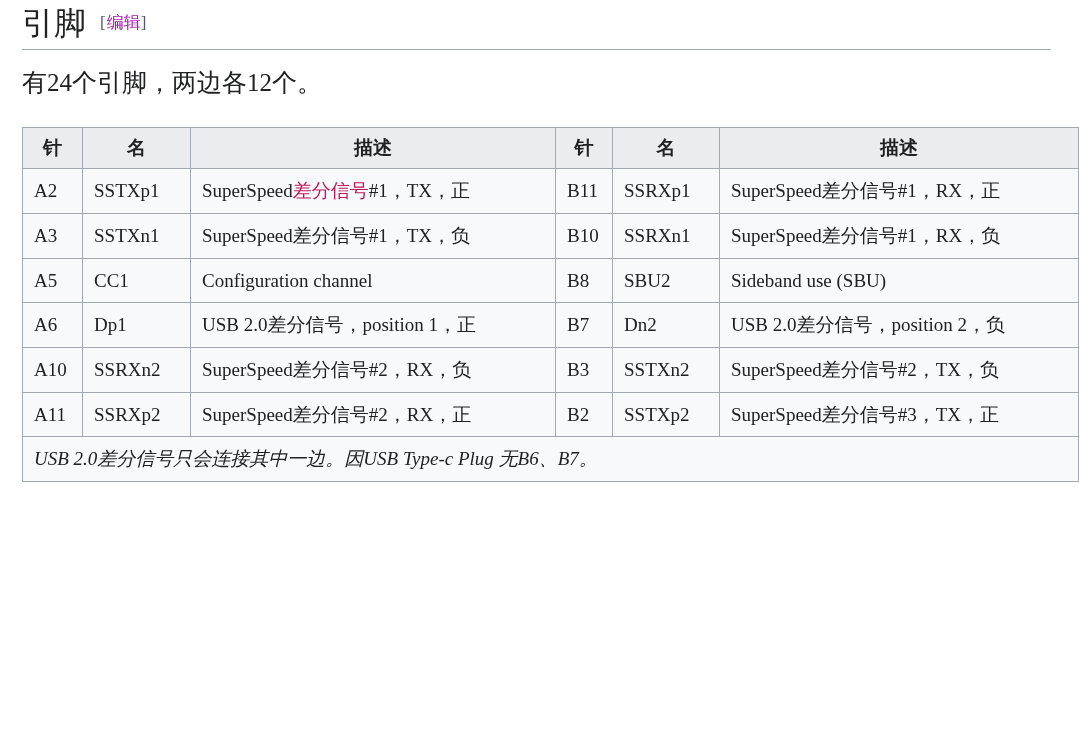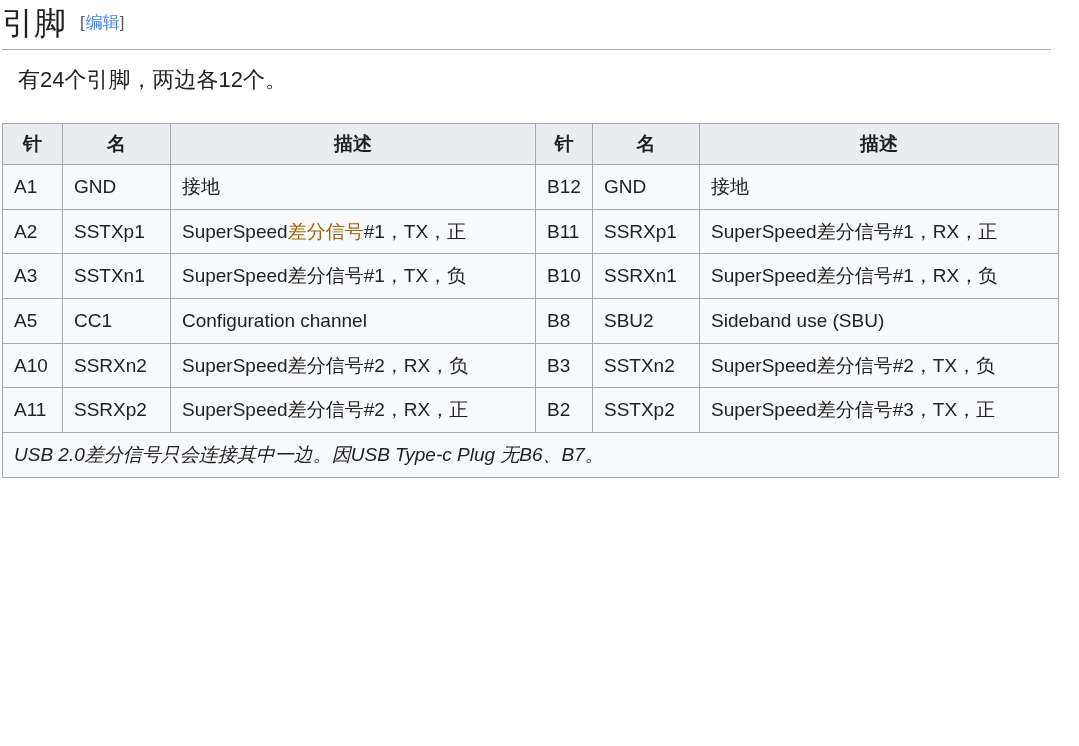--- a/index.html
+++ b/index.html
@@ -4,49 +4,50 @@
 <style>
   html, body {
     margin: 0;
     background: #ffffff;
     color: #202122;
     font-family: "Liberation Sans", "DejaVu Sans", sans-serif;
   }
   .page {
     width: 1062px;
     box-sizing: border-box;
-    padding: 4px 11px 6px 2px;
+    padding: 4px 11px 6px 22px;
+    font-family: Liberation Serif, serif;
   }
   
   h2.section-heading {
     font-size: 32px;
     font-weight: 400;
     margin: 0 0 15px 0;
     padding: 0 0 7px 0;
     border-bottom: 1px solid #a2a9b1;
     line-height: 1.2;
     display: flex;
     align-items: center;
     gap: 14px;
   }
   .editsection {
     font-size: 17px;
     color: #54595d;
     user-select: none;
     letter-spacing: 1px;
   }
   .editsection a {
-    color: #3b82f6;
+    color: #a21caf;
     text-decoration: none;
     letter-spacing: 0;
   }
   
   p.intro {
-    font-size: 22px;
-    margin: 0 0 27px 16px;
+    font-size: 25px;
+    margin: 0 0 27px 0;
     line-height: 1.4;
   }
   
   table.wikitable {
     border-collapse: collapse;
     table-layout: fixed;
     width: 1056px;
     background: #f8f9fa;
     border: 1px solid #a2a9b1;
     font-size: 19px;
@@ -66,21 +67,21 @@
     vertical-align: middle;
     line-height: 1.35;
     overflow: hidden;
     white-space: nowrap;
   }
   table.wikitable td sub {
     font-size: 72%;
     line-height: 0;
   }
   table.wikitable a.wlink {
-    color: #a16207;
+    color: #be185d;
     text-decoration: none;
   }
   table.wikitable tr.footnote-row td {
     font-style: italic;
     padding: 9px 11px;
     margin-top: 10px;
   }
 </style>
 </head>
 <body>
@@ -108,28 +109,20 @@
         <th>针</th>
         <th>名</th>
         <th>描述</th>
         <th>针</th>
         <th>名</th>
         <th>描述</th>
       </tr>
     </thead>
     <tbody>
         <tr>
-          <td>A1</td>
-          <td>GND</td>
-          <td><span>接地</span></td>
-          <td>B12</td>
-          <td>GND</td>
-          <td><span>接地</span></td>
-        </tr>
-        <tr>
           <td>A2</td>
           <td>SSTXp1</td>
           <td><span>SuperSpeed</span><a href="#" class="wlink">差分信号</a><span>#1，TX，正</span></td>
           <td>B11</td>
           <td>SSRXp1</td>
           <td><span>SuperSpeed差分信号#1，RX，正</span></td>
         </tr>
         <tr>
           <td>A3</td>
           <td>SSTXn1</td>
@@ -138,20 +131,28 @@
           <td>SSRXn1</td>
           <td><span>SuperSpeed差分信号#1，RX，负</span></td>
         </tr>
         <tr>
           <td>A5</td>
           <td>CC1</td>
           <td><span>Configuration channel</span></td>
           <td>B8</td>
           <td>SBU2</td>
           <td><span>Sideband use (SBU)</span></td>
+        </tr>
+        <tr>
+          <td>A6</td>
+          <td>Dp1</td>
+          <td><span>USB 2.0差分信号，position 1，正</span></td>
+          <td>B7</td>
+          <td>Dn2</td>
+          <td><span>USB 2.0差分信号，position 2，负</span></td>
         </tr>
         <tr>
           <td>A10</td>
           <td>SSRXn2</td>
           <td><span>SuperSpeed差分信号#2，RX，负</span></td>
           <td>B3</td>
           <td>SSTXn2</td>
           <td><span>SuperSpeed差分信号#2，TX，负</span></td>
         </tr>
         <tr>

